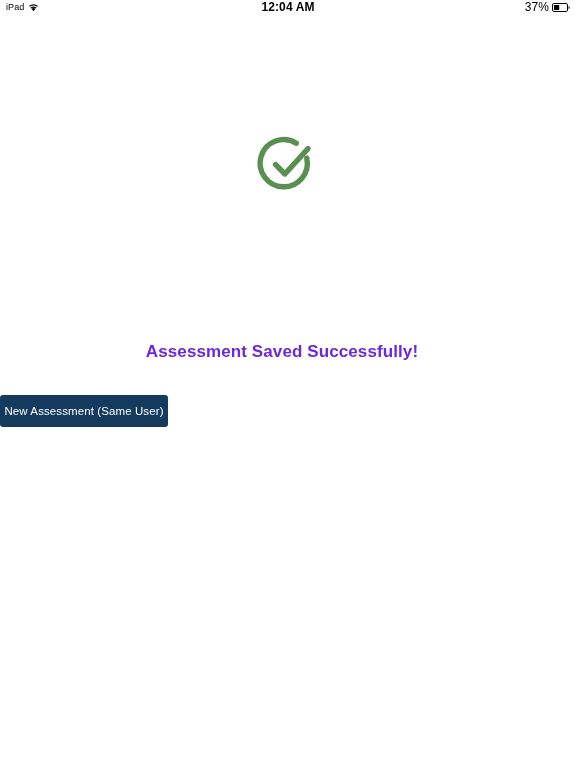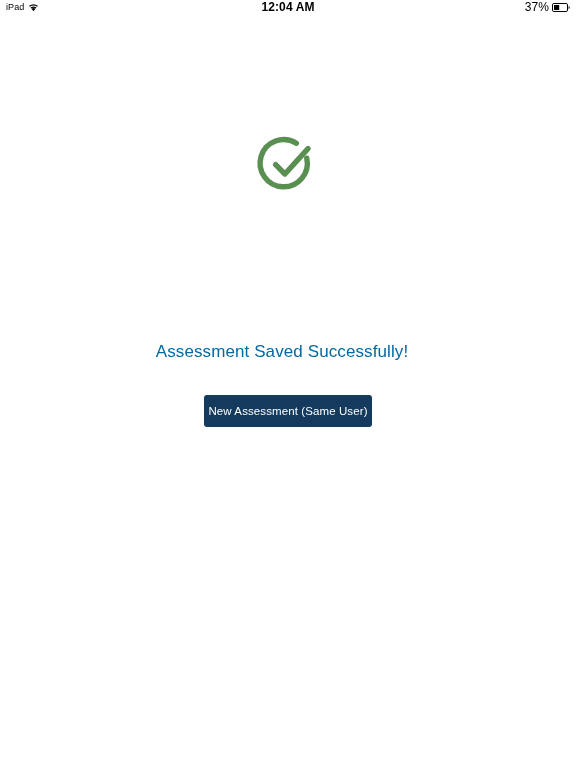--- a/index.html
+++ b/index.html
@@ -125,33 +125,33 @@
     height: 76px;
   }
 
   .success-message {
     position: absolute;
     top: 325px;
     left: 0;
     right: 12px;
     text-align: center;
     font-size: 17px;
-    font-weight: 400;
-    letter-spacing: 0.1px;
-    color: #0369a1;
+    font-weight: 700;
+    letter-spacing: 0.1px;
+    color: #6d28d9;
     line-height: 26px;
   }
 
   .actions {
     position: absolute;
     top: 381px;
     left: 0;
     right: 0;
     display: flex;
-    flex-direction: column;
+    flex-direction: row;
     align-items: center;
     gap: 11px;
   }
 
   .action-button {
     width: 168px;
     height: 32px;
     background: #143a5e;
     border: none;
     border-radius: 3px;

